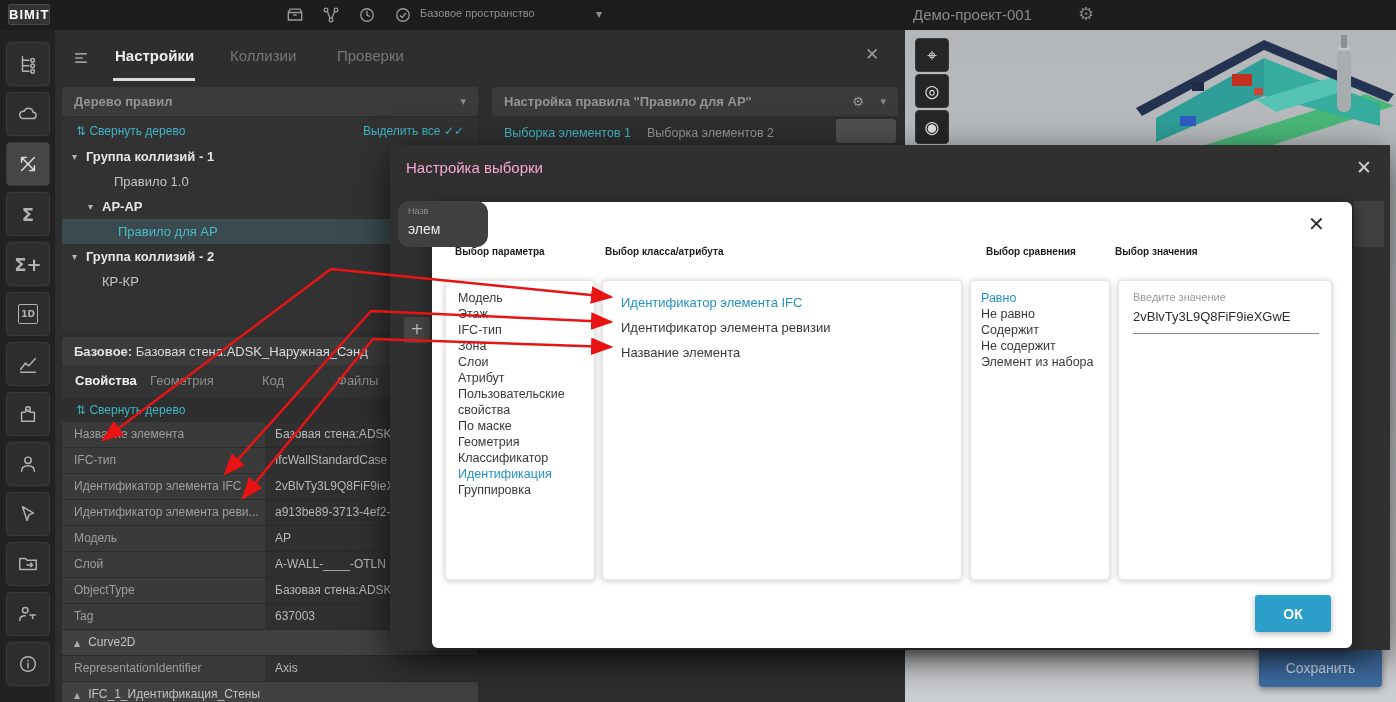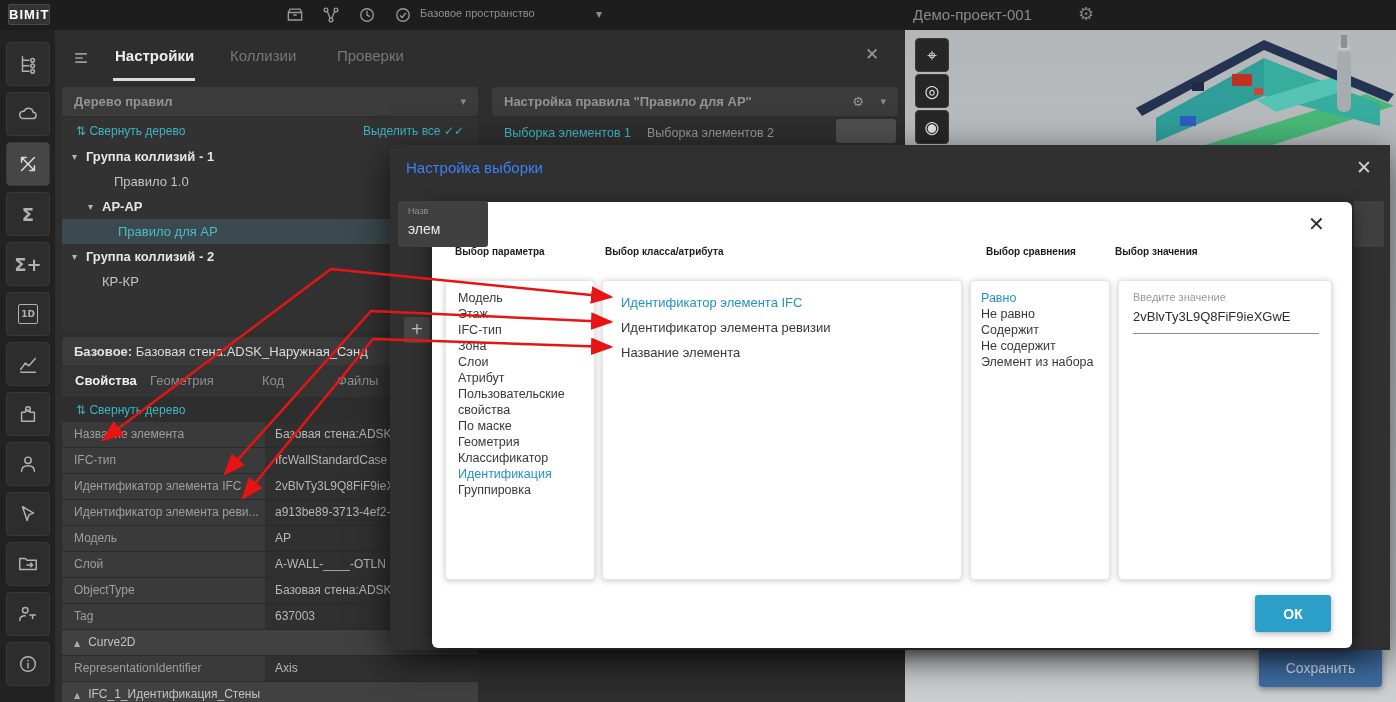--- a/index.html
+++ b/index.html
@@ -73,23 +73,23 @@
   
   .viewport { position:absolute; left:905px; top:30px; width:491px; height:672px; background:linear-gradient(180deg,#b3b7b9,#cdd0d2); z-index:1; }
   .nav-tile { position:absolute; left:10px; width:34px; height:34px; background:#262626; border:1px solid #3a3a3a; border-radius:4px; display:flex; align-items:center; justify-content:center; color:#e4e4e4; font-size:17px; }
   .model-svg { position:absolute; right:0; top:0; }
 
   
   .save-btn { position:absolute; left:1259px; top:648px; width:123px; height:39px; background:#3e6da3; border:none; border-radius:4px; color:#d7e0ef; font-size:14px; font-family:"Liberation Sans",sans-serif; box-shadow:0 2px 6px rgba(0,0,0,.4); z-index:5; cursor:pointer; }
 
   
   .modal { position:absolute; left:390px; top:145px; width:1000px; height:505px; background:#303030; box-shadow:0 10px 34px rgba(0,0,0,.65); z-index:20; }
-  .modal-title { position:absolute; left:16px; top:14px; color:#3b82f6; font-size:15px; }
+  .modal-title { position:absolute; left:16px; top:14px; color:#f9a8d4; font-size:15px; }
   .modal-close { position:absolute; left:966px; top:11px; color:#cfcfcf; font-size:19px; cursor:pointer; }
-  .name-box { position:absolute; left:8px; top:56px; width:90px; height:46px; background:#404040; border-radius:3px; z-index:3; }
+  .name-box { position:absolute; left:8px; top:56px; width:90px; height:46px; background:#404040; border-radius:12px; z-index:3; }
   .name-box .lbl { position:absolute; left:10px; top:5px; font-size:9px; color:#909090; }
   .name-box .val { position:absolute; left:10px; top:20px; font-size:14px; color:#e8e8e8; }
   .right-frag { position:absolute; left:964px; top:56px; width:30px; height:46px; background:#404040; }
   .plus-frag { position:absolute; left:14px; top:172px; width:26px; height:26px; background:#454545; border-radius:3px; color:#c0c0c0; font-size:16px; text-align:center; line-height:24px; }
   .white-panel { position:absolute; left:42px; top:57px; width:920px; height:446px; background:#fff; border-radius:6px; box-shadow:0 4px 18px rgba(0,0,0,.5); z-index:2; }
   .wp-close { position:absolute; left:876px; top:10px; color:#2b2b2b; font-size:20px; cursor:pointer; }
   .col-head { position:absolute; top:44px; font-size:10px; font-weight:bold; color:#1c1c1c; }
   .ch-param { left:23px; } .ch-attr { left:173px; } .ch-cmp { left:538px;padding-left:16px; } .ch-val { left:683px; }
   .card { position:absolute; top:78px; height:300px; background:#fff; border:1px solid #e6e6e6; border-radius:4px; box-shadow:0 1px 6px rgba(0,0,0,.22); overflow:hidden; }
   .card-param { left:13px; width:150px; padding:9px 6px 0 12px; }

